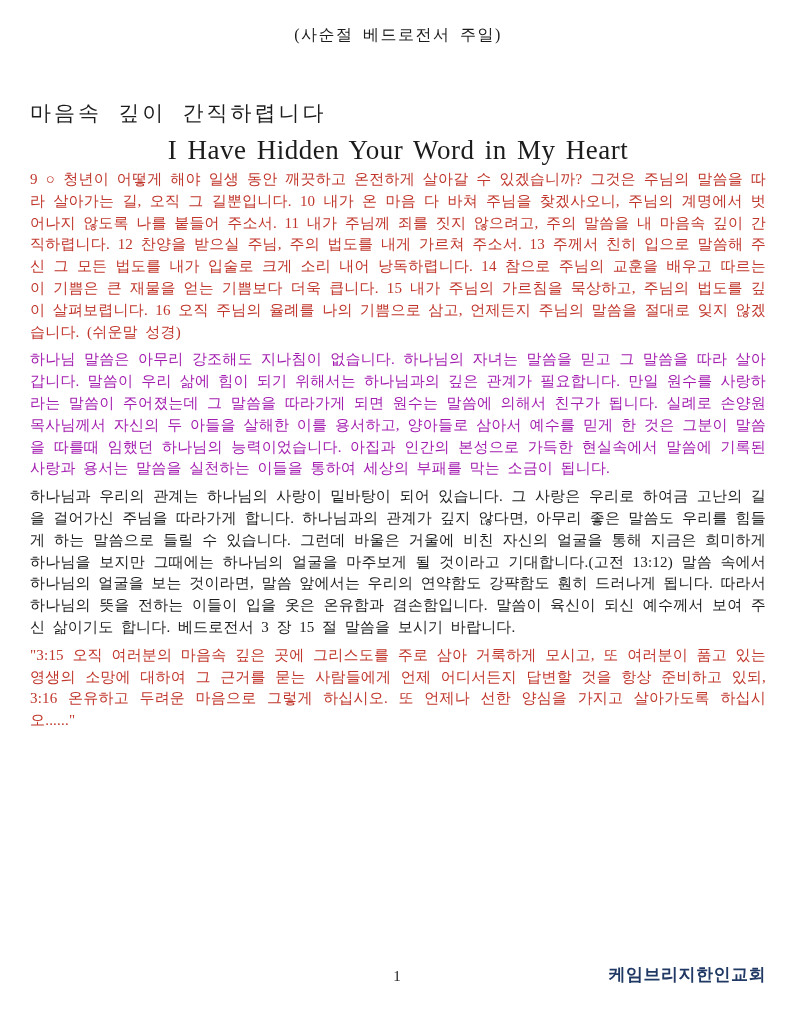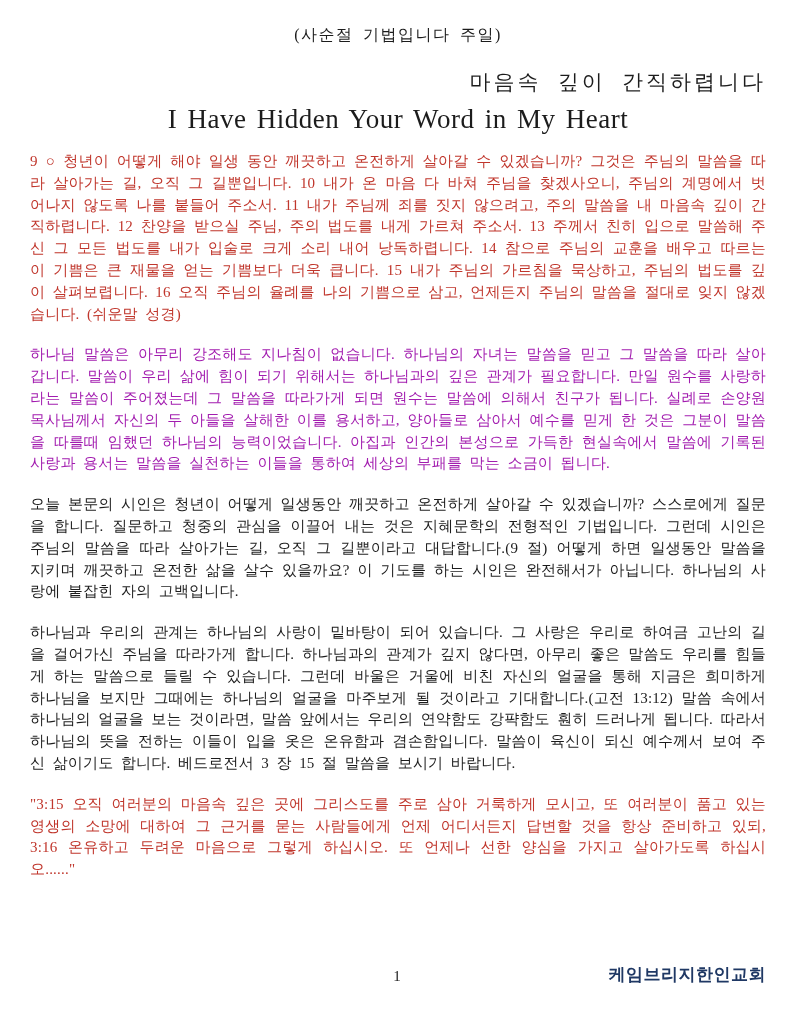--- a/index.html
+++ b/index.html
@@ -24,24 +24,24 @@
     top: 24px;
   }
   .occasion {
     text-align: center;
     font-size: 16px;
     line-height: 22px;
     letter-spacing: 1.5px;
     word-spacing: 4px;
   }
   .title-ko {
-    text-align: right;
+    text-align: left;
     font-size: 21px;
     line-height: 26px;
-    margin-top: 23px;
+    margin-top: 54px;
     letter-spacing: 3px;
     word-spacing: 8px;
   }
   .title-en {
     text-align: center;
     font-size: 27px;
     line-height: 26px;
     margin-top: 11px;
     letter-spacing: 0.5px;
     word-spacing: 3px;
@@ -52,21 +52,21 @@
     line-height: 21px;
     margin-top: 9px;
     letter-spacing: 1px;
   }
   .para {
     font-size: 15px;
     line-height: 21.8px;
     text-align: justify;
     word-spacing: 3.5px;
     letter-spacing: 0.2px;
-    margin: 19px 0 0 0;
+    margin: 6px 0 0 0;
   }
   .page-number {
     position: absolute;
     left: 0;
     width: 794px;
     top: 966px;
     text-align: center;
     font-size: 15px;
     line-height: 20px;
   }
@@ -80,32 +80,31 @@
     letter-spacing: 0.5px;
     margin-left: 48px;
   }
 </style>
 </head>
 <body>
 
 <div class="page">
   <div class="content">
 
-    <div class="occasion">(사순절 기법입니다 주일)</div>
+    <div class="occasion">(사순절 베드로전서 주일)</div>
 
     <div class="title-ko">마음속 깊이 간직하렵니다</div>
 
     <div class="title-en">I Have Hidden Your Word in My Heart</div>
 
 
     <p class="para" style="color: rgb(192, 54, 44);">9 ○ 청년이 어떻게 해야 일생 동안 깨끗하고 온전하게 살아갈 수 있겠습니까? 그것은 주님의 말씀을 따라 살아가는 길, 오직 그 길뿐입니다. 10 내가 온 마음 다 바쳐 주님을 찾겠사오니, 주님의 계명에서 벗어나지 않도록 나를 붙들어 주소서. 11 내가 주님께 죄를 짓지 않으려고, 주의 말씀을 내 마음속 깊이 간직하렵니다. 12 찬양을 받으실 주님, 주의 법도를 내게 가르쳐 주소서. 13 주께서 친히 입으로 말씀해 주신 그 모든 법도를 내가 입술로 크게 소리 내어 낭독하렵니다. 14 참으로 주님의 교훈을 배우고 따르는 이 기쁨은 큰 재물을 얻는 기쁨보다 더욱 큽니다. 15 내가 주님의 가르침을 묵상하고, 주님의 법도를 깊이 살펴보렵니다. 16 오직 주님의 율례를 나의 기쁨으로 삼고, 언제든지 주님의 말씀을 절대로 잊지 않겠습니다. (쉬운말 성경)</p>
 
     <p class="para" style="color: #a21caf;">하나님 말씀은 아무리 강조해도 지나침이 없습니다. 하나님의 자녀는 말씀을 믿고 그 말씀을 따라 살아갑니다. 말씀이 우리 삶에 힘이 되기 위해서는 하나님과의 깊은 관계가 필요합니다. 만일 원수를 사랑하라는 말씀이 주어졌는데 그 말씀을 따라가게 되면 원수는 말씀에 의해서 친구가 됩니다. 실례로 손양원 목사님께서 자신의 두 아들을 살해한 이를 용서하고, 양아들로 삼아서 예수를 믿게 한 것은 그분이 말씀을 따를때 임했던 하나님의 능력이었습니다. 아집과 인간의 본성으로 가득한 현실속에서 말씀에 기록된 사랑과 용서는 말씀을 실천하는 이들을 통하여 세상의 부패를 막는 소금이 됩니다.</p>
 
-    <p class="para" style="color: rgb(28, 28, 28);">오늘 본문의 시인은 청년이 어떻게 일생동안 깨끗하고 온전하게 살아갈 수 있겠습니까? 스스로에게 질문을 합니다. 질문하고 청중의 관심을 이끌어 내는 것은 지혜문학의 전형적인 기법입니다. 그런데 시인은 주님의 말씀을 따라 살아가는 길, 오직 그 길뿐이라고 대답합니다.(9 절) 어떻게 하면 일생동안 말씀을 지키며 깨끗하고 온전한 삶을 살수 있을까요? 이 기도를 하는 시인은 완전해서가 아닙니다. 하나님의 사랑에 붙잡힌 자의 고백입니다.</p>
 
     <p class="para" style="color: rgb(28, 28, 28);">하나님과 우리의 관계는 하나님의 사랑이 밑바탕이 되어 있습니다. 그 사랑은 우리로 하여금 고난의 길을 걸어가신 주님을 따라가게 합니다. 하나님과의 관계가 깊지 않다면, 아무리 좋은 말씀도 우리를 힘들게 하는 말씀으로 들릴 수 있습니다. 그런데 바울은 거울에 비친 자신의 얼굴을 통해 지금은 희미하게 하나님을 보지만 그때에는 하나님의 얼굴을 마주보게 될 것이라고 기대합니다.(고전 13:12) 말씀 속에서 하나님의 얼굴을 보는 것이라면, 말씀 앞에서는 우리의 연약함도 강퍅함도 훤히 드러나게 됩니다. 따라서 하나님의 뜻을 전하는 이들이 입을 옷은 온유함과 겸손함입니다. 말씀이 육신이 되신 예수께서 보여 주신 삶이기도 합니다. 베드로전서 3 장 15 절 말씀을 보시기 바랍니다.</p>
 
     <p class="para" style="color: rgb(192, 54, 44);">"3:15 오직 여러분의 마음속 깊은 곳에 그리스도를 주로 삼아 거룩하게 모시고, 또 여러분이 품고 있는 영생의 소망에 대하여 그 근거를 묻는 사람들에게 언제 어디서든지 답변할 것을 항상 준비하고 있되, 3:16 온유하고 두려운 마음으로 그렇게 하십시오. 또 언제나 선한 양심을 가지고 살아가도록 하십시오......"</p>
 
   </div>
 
   <div class="page-number">1</div>
 
   <div class="church-name" style="color: rgb(31, 56, 100);">케임브리지한인교회</div>

